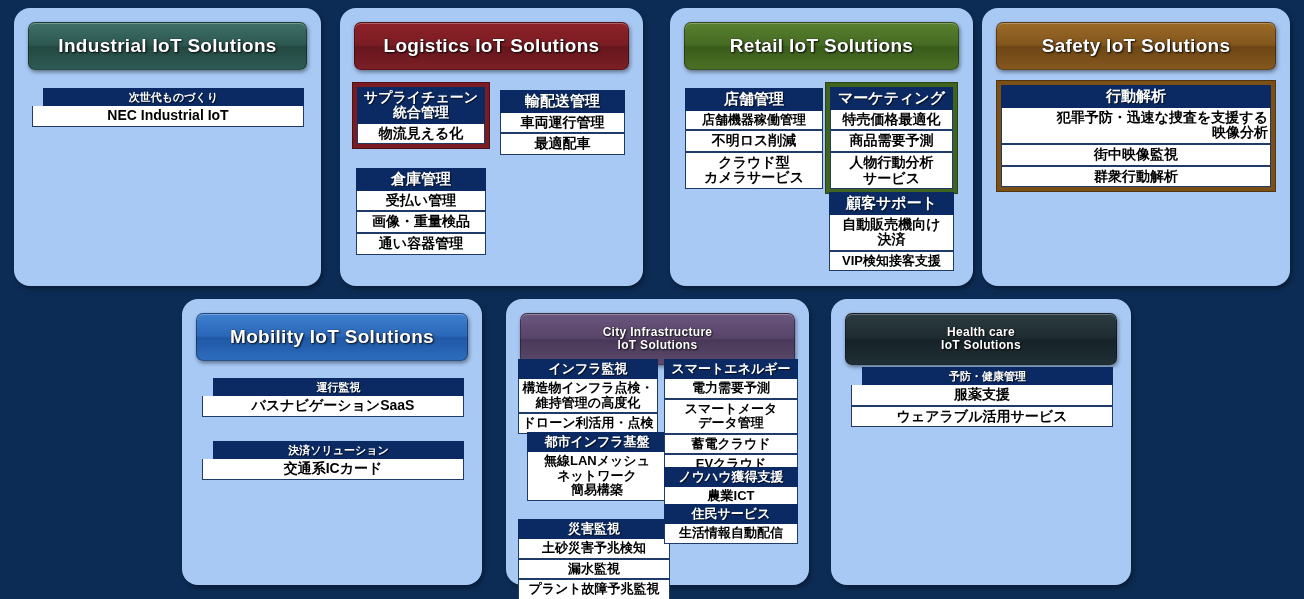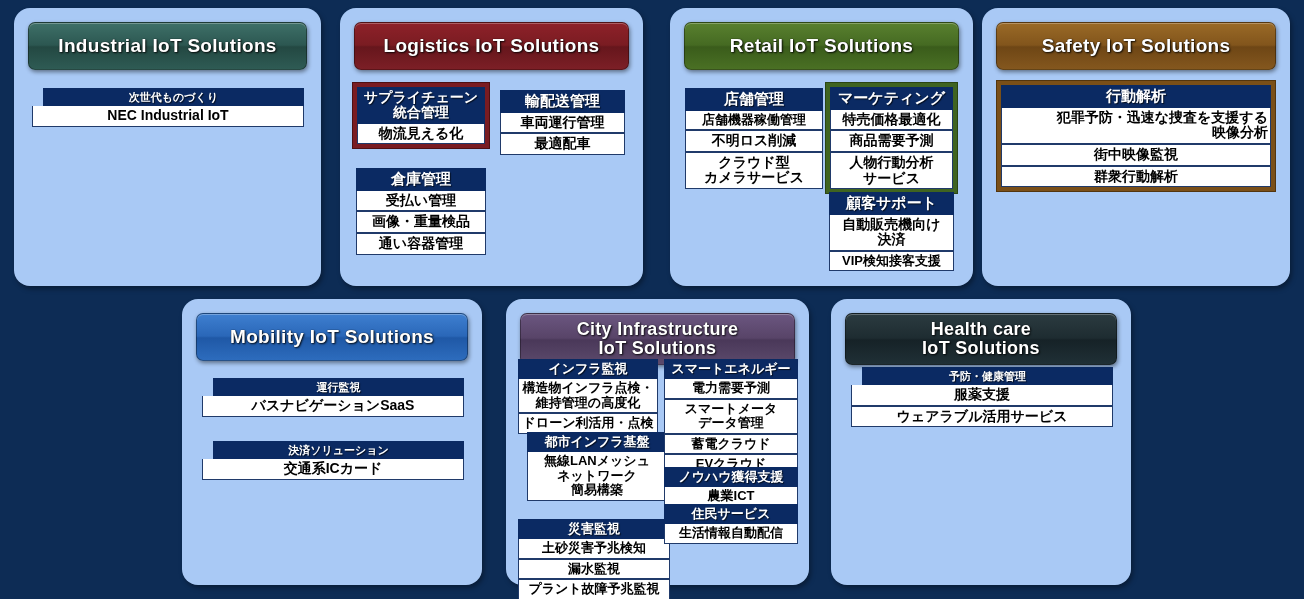--- a/index.html
+++ b/index.html
@@ -29,21 +29,21 @@
     color: #ffffff;
     font-weight: bold;
     font-size: 19px;
     letter-spacing: .3px;
     line-height: 1.06;
     text-align: center;
     text-shadow: 1px 1px 2px rgba(0,0,0,.85), 0 0 1px rgba(0,0,0,.9);
     box-shadow: 1px 2px 4px rgba(0,0,0,.45), inset 0 1px 0 rgba(255,255,255,.28);
     border: 1px solid rgba(0,0,0,.35);
   }
-  .pill.two { font-size: 18px; }
+  .pill.two { font-size: 12px; }
 
   
   .pill-industrial { background: linear-gradient(180deg,#3e7068 0%,#2c5751 48%,#234842 52%,#2e5b54 100%); }
   .pill-logistics  { background: linear-gradient(180deg,#8e2129 0%,#7a1c22 48%,#66161c 52%,#7c1f26 100%); }
   .pill-retail     { background: linear-gradient(180deg,#59802f 0%,#456a22 48%,#3a5c1b 52%,#4a7024 100%); }
   .pill-safety     { background: linear-gradient(180deg,#9a6a27 0%,#82551c 48%,#6e4615 52%,#84571e 100%); }
   .pill-mobility   { background: linear-gradient(180deg,#3e7fd0 0%,#2a67b8 48%,#1f58a6 52%,#2d6cbd 100%); }
   .pill-city       { background: linear-gradient(180deg,#6b5680 0%,#584468 48%,#4a3859 52%,#5c4a6c 100%); }
   .pill-health     { background: linear-gradient(180deg,#2b3b40 0%,#1e2c31 48%,#162227 52%,#203036 100%); }
 

